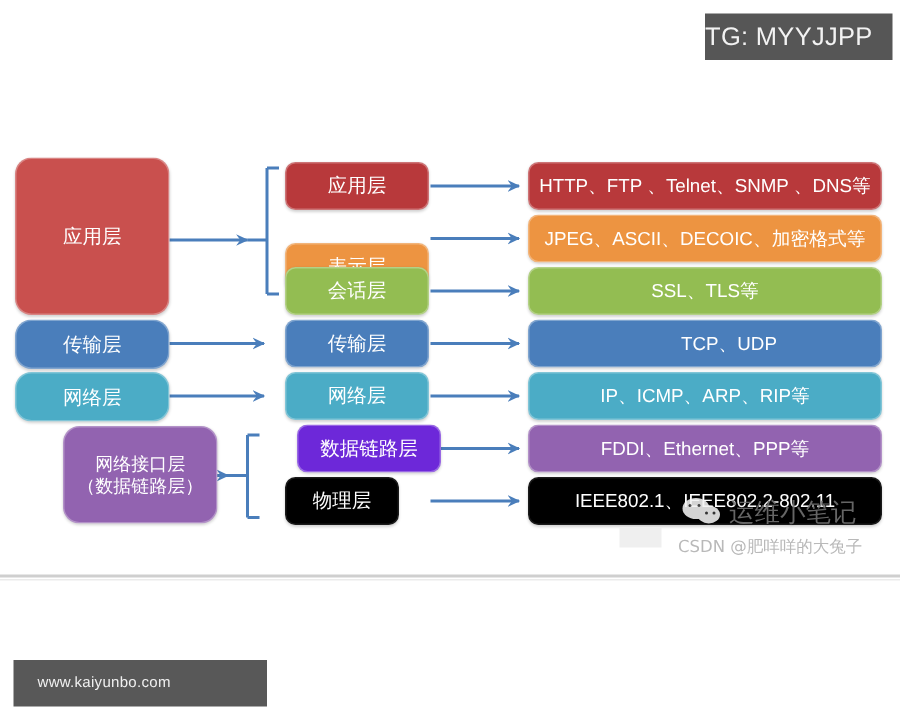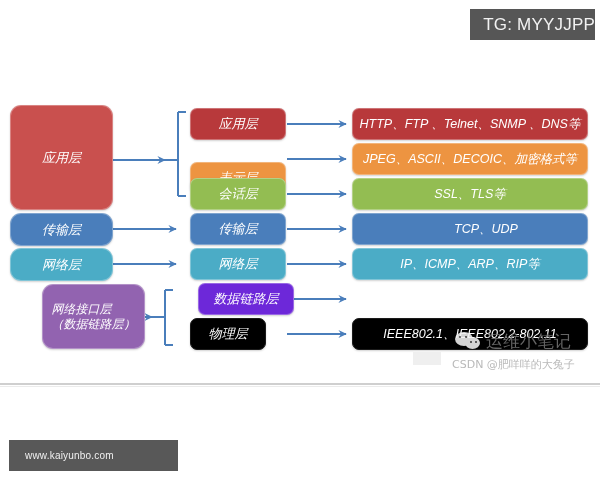--- a/index.html
+++ b/index.html
@@ -9,21 +9,21 @@
     font-family:"Liberation Sans","DejaVu Sans",sans-serif;
     overflow:hidden;
     position:relative;
   }
   #stage{position:absolute;left:0;top:0;width:600px;height:480px;}
 
   
   .tg-badge{
     position:absolute;left:470px;top:9px;width:125px;height:31px;
     background:#565656;color:#f2f2f2;
-    font-size:17px;line-height:31px;text-align:right;
+    font-size:17px;line-height:31px;text-align:left;
     letter-spacing:.2px;
   }
 
   
   .url-badge{
     position:absolute;left:9px;top:440px;width:169px;height:31px;
     background:#585858;color:#f0f0f0;
     font-size:10px;line-height:31px;
     padding-left:16px;box-sizing:border-box;
     letter-spacing:.2px;
@@ -38,27 +38,26 @@
     position:absolute;left:0;top:386px;width:600px;height:1px;
     background:#ebebeb;
   }
 
   
   .box{
     position:absolute;
     box-sizing:border-box;
     display:flex;align-items:center;justify-content:center;
     color:#ffffff;
-    text-align:left;
+    text-align:center;
     border-radius:7px;
     border:1px solid rgba(255,255,255,.30);
     box-shadow:0 1px 2px rgba(0,0,0,.18);
     white-space:pre-line;
     line-height:1.18;
-    font-style:italic;
   }
   .box.left{font-size:13px;border-radius:11px;}
   .box.mid{font-size:13px;border-radius:7px;}
   .box.right{font-size:12.5px;border-radius:7px;}
   .box.black{border:1px solid #1b1b1b;}
 
   
   #wires{position:absolute;left:0;top:0;width:600px;height:480px;pointer-events:none;}
 
   
@@ -153,20 +152,21 @@
   <div class="box right" style="left:352px;top:108px;width:236px;height:32px;background:#b8393b;">HTTP、FTP 、Telnet、SNMP 、DNS等</div>
 
   <div class="box right" style="left:352px;top:143px;width:236px;height:32px;background:#ed9441;">JPEG、ASCII、DECOIC、加密格式等</div>
 
   <div class="box right" style="left:352px;top:178px;width:236px;height:32px;background:#93bd52;">SSL、TLS等</div>
 
   <div class="box right" style="left:352px;top:213px;width:236px;height:32px;background:#4a7ebb;padding-left:32px;">TCP、UDP</div>
 
   <div class="box right" style="left:352px;top:248px;width:236px;height:32px;background:#4bacc6;">IP、ICMP、ARP、RIP等</div>
 
+  <div class="box right" style="left:352px;top:283px;width:236px;height:32px;background:#9263b0;">FDDI、Ethernet、PPP等</div>
 
   <div class="box right black" style="left:352px;top:318px;width:236px;height:32px;background:#000000;">IEEE802.1、IEEE802.2-802.11</div>
 
   <div class="wm">
     <span class="wm-chat">
       <span class="b1"></span>
       <span class="b2"></span>
       <span class="d" style="left:4px;top:4px;"></span>
       <span class="d" style="left:10px;top:4px;"></span>
       <span class="d" style="left:15px;top:9px;"></span>

